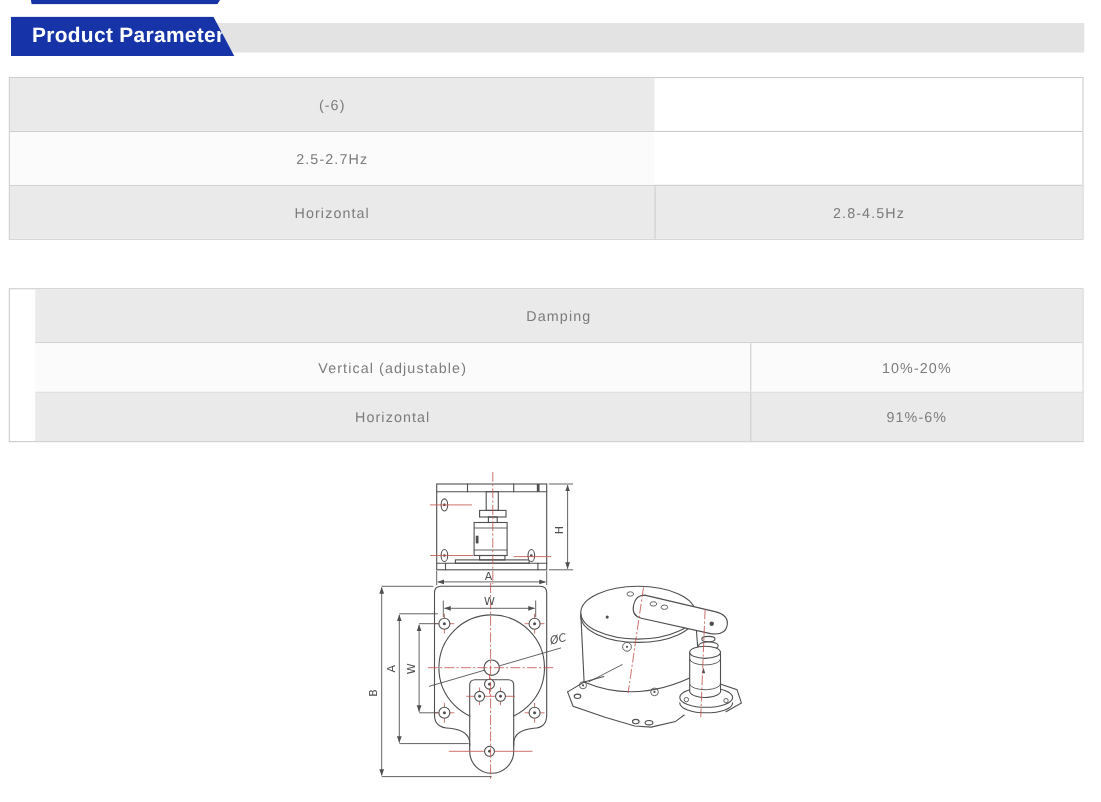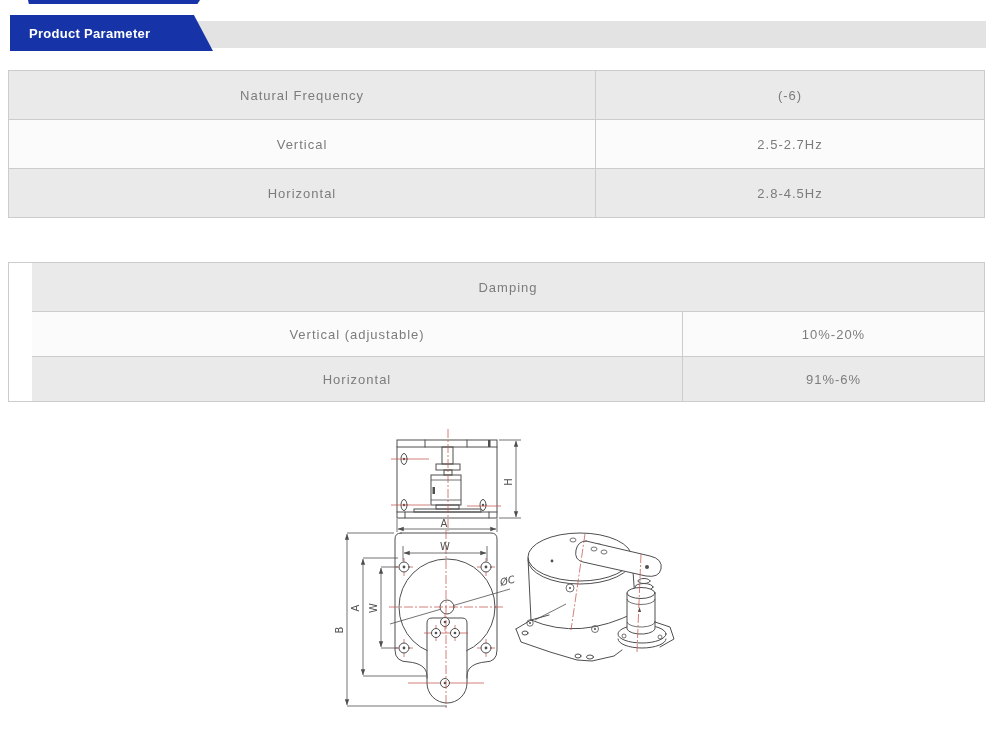--- a/index.html
+++ b/index.html
@@ -18,21 +18,21 @@
     background:#e3e3e3;
     clip-path:polygon(0 0,100% 0,100% 100%,2.2% 100%);
   }
   .banner-blue{
     position:absolute;left:10px;top:15px;width:203px;height:36px;
     background:#1634a7;
     clip-path:polygon(0 0,90.6% 0,100% 100%,0 100%);
     display:flex;align-items:center;z-index:2;
   }
   .banner-blue span{
-    color:#ffffff;font-weight:bold;font-size:13px;letter-spacing:.3px;
+    color:#ffffff;font-weight:bold;font-size:19px;letter-spacing:.3px;
     padding-left:19px;white-space:nowrap;
   }
   
   .ptable{
     position:absolute;left:8px;width:977px;
     border:1px solid #cccccc;box-sizing:border-box;
     font-size:13px;color:#7c7c7c;letter-spacing:1px;background:#fff;
   }
   .ptable-frequency{top:70px;}
   .ptable-damping{top:262px;padding-left:23px;}
@@ -64,25 +64,23 @@
 <body>
 
 <div class="banner-sliver"></div>
 <div class="banner-gray"></div>
 <div class="banner-blue">
   <span>Product Parameter</span>
 </div>
 
 <div class="ptable ptable-frequency">
   <div class="prow cols-freq h48">
-    <div class="pcell bg-g">Natural Frequency</div>
     <div class="pcell bg-g">(-6)</div>
   </div>
   <div class="prow cols-freq h48">
-    <div class="pcell bg-w">Vertical</div>
     <div class="pcell bg-w">2.5-2.7Hz</div>
   </div>
   <div class="prow cols-freq h48">
     <div class="pcell bg-g">Horizontal</div>
     <div class="pcell bg-g">2.8-4.5Hz</div>
   </div>
 </div>
 
 <div class="ptable ptable-damping">
   <div class="prow cols-full h48">

